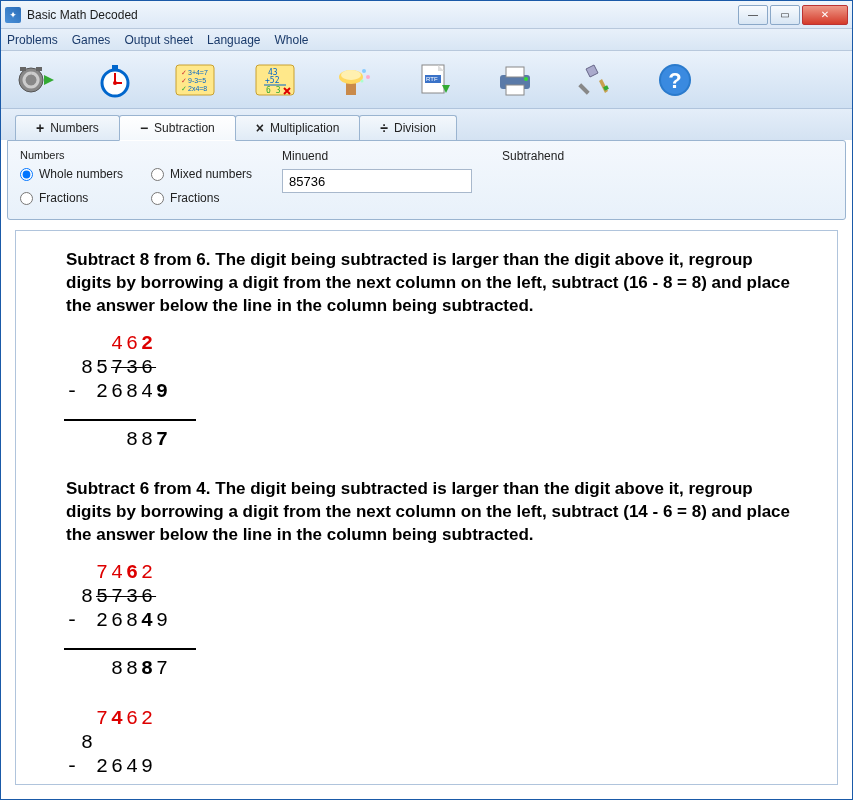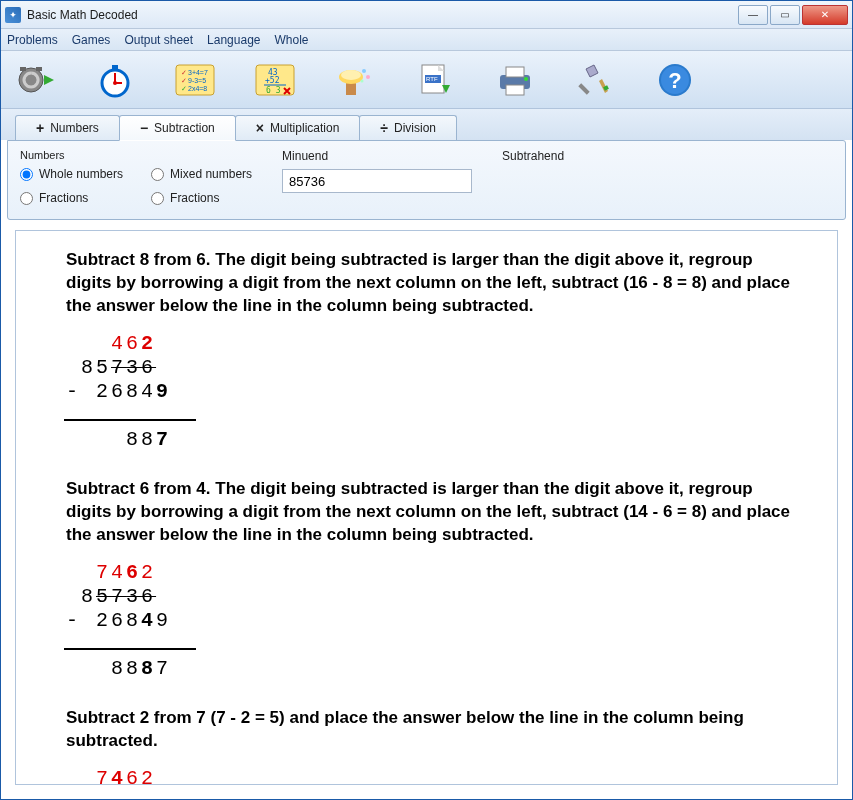--- a/index.html
+++ b/index.html
@@ -210,21 +210,20 @@
       <div class="step">
         <div class="desc">Subtract 6 from 4. The digit being subtracted is larger than the digit above it, regroup digits by borrowing a digit from the next column on the left, subtract (14 - 6 = 8) and place the answer below the line in the column being subtracted.</div>
         <div class="work">  <span class="borrow">7</span><span class="borrow">4</span><span class="borrow hl">6</span><span class="borrow">2</span> 
  8<span class="strike">5</span><span class="strike">7</span><span class="strike">3</span><span class="strike">6</span>
 - 268<span class="hl">4</span>9
 <span class="ruleline"></span>
    88<span class="hl">8</span>7
 </div>
       </div>
       <div class="step">
-        <div class="desc">Subtract 2 from 7 (7 - 2 = 5) and place the answer below the line in the column being subtracted.</div>
         <div class="work">  <span class="borrow">7</span><span class="borrow hl">4</span><span class="borrow">6</span><span class="borrow">2</span> 
  8
 - 2649
 
 </div>
       </div>
     </div>
 </div>
 
 </body></html>

